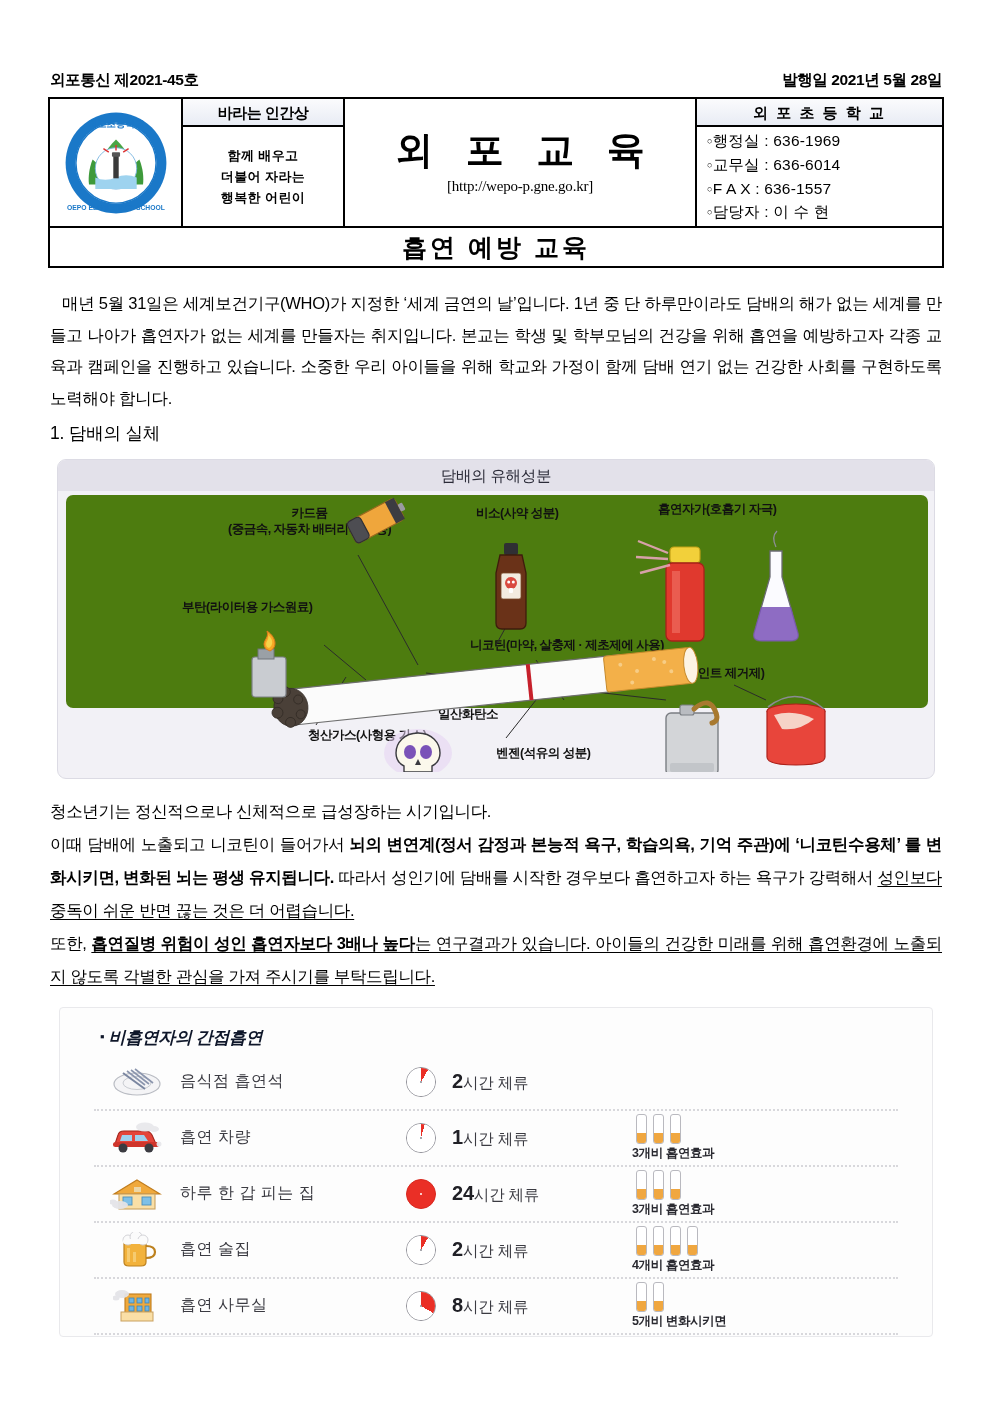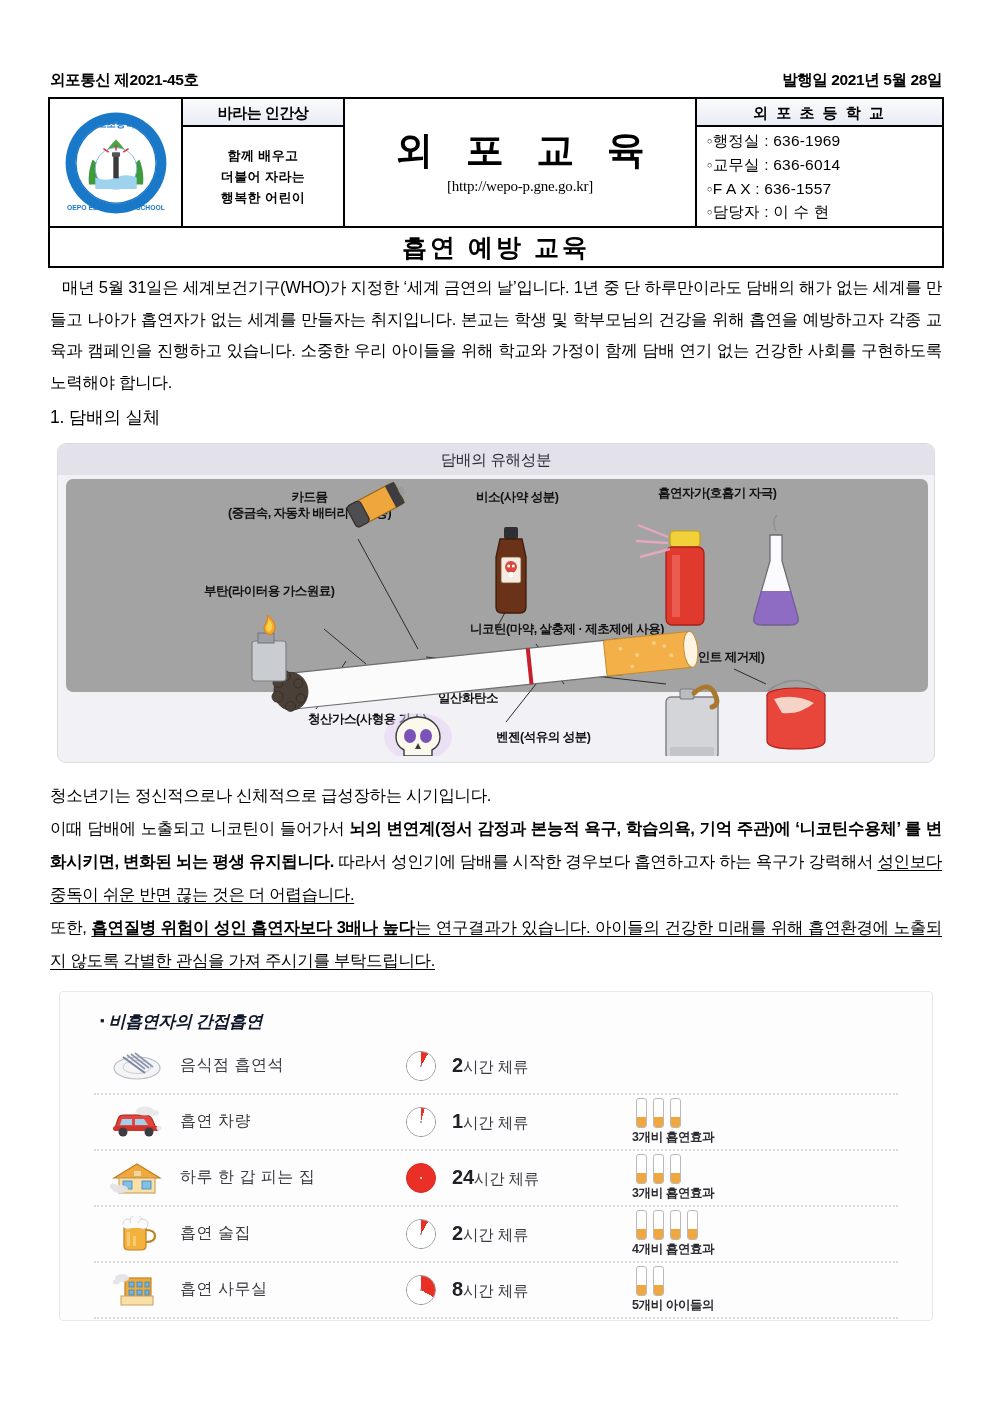--- a/index.html
+++ b/index.html
@@ -102,21 +102,21 @@
     border:2.5px solid #000;border-top:none;
     height:40px;display:flex;align-items:center;justify-content:center;
     box-sizing:border-box;
   }
   .doc-title-bar span{
     font-size:25px;font-weight:bold;letter-spacing:3px;
   }
 
   
   .intro{
-    margin-top:4px;
+    margin-top:20px;
     font-size:16.5px;line-height:1.92;letter-spacing:-0.3px;
     text-align:justify;
     padding:0 2px;
   }
   .intro .ind{padding-left:12px;}
   .sec-head{
     margin-top:6px;padding-left:2px;
     font-size:17.5px;letter-spacing:-0.2px;
   }
 
@@ -134,21 +134,21 @@
   .fig1-head{
     height:31px;line-height:31px;text-align:center;
     background:#e3e1ea;
     font-size:15.5px;font-weight:normal;color:#2b2b38;
     letter-spacing:-0.3px;
     border-radius:8px 8px 0 0;
   }
   .fig1-canvas{
     position:absolute;left:8px;top:35px;
     width:862px;height:213px;
-    background:#a3a3a3;border-radius:7px;
+    background:#4d7c0f;border-radius:7px;
   }
   .f1lab{
     position:absolute;font-size:12.5px;font-weight:bold;
     letter-spacing:-0.5px;color:#111;white-space:nowrap;line-height:1.34;
   }
 
   
   .mid{
     margin-top:16px;padding:0 2px;
     font-size:16.5px;line-height:2.0;letter-spacing:-0.35px;
@@ -286,21 +286,21 @@
   <div class="fig1">
     <div class="fig1-head">담배의 유해성분</div>
     <div class="fig1-canvas">
 
       <div class="f1lab" style="left:162px;top:10px;text-align:center;">
         <span>카드뮴</span><br>
         <span>(중금속, 자동차 배터리에 사용)</span>
       </div>
       <div class="f1lab" style="left:410px;top:10px;">비소(사약 성분)</div>
       <div class="f1lab" style="left:592px;top:6px;">흡연자가(호흡기 자극)</div>
-      <div class="f1lab" style="left:138px;top:104px;">부탄(라이터용 가스원료)</div>
+      <div class="f1lab" style="left:116px;top:104px;">부탄(라이터용 가스원료)</div>
       <div class="f1lab" style="left:404px;top:142px;">니코틴(마약, 살충제 · 제초제에 사용)</div>
       <div class="f1lab" style="left:580px;top:170px;">아세톤(페인트 제거제)</div>
       <div class="f1lab" style="left:372px;top:211px;">일산화탄소</div>
       <div class="f1lab" style="left:242px;top:232px;">청산가스(사형용 가스)</div>
       <div class="f1lab" style="left:430px;top:250px;">벤젠(석유의 성분)</div>
 
       <svg width="862" height="277" viewBox="0 0 862 277" style="position:absolute;left:0;top:0;">
 
         <g stroke="#2b2b2b" stroke-width="1" fill="none">
           <line x1="292" y1="60" x2="352" y2="170"></line>
@@ -588,18 +588,18 @@
         </div>
       </div>
       <div class="cell-dur">
         <span class="num">8</span><span>시간 체류</span>
       </div>
       <div class="cell-cigs">
         <div class="cig-stack">
           <div class="cig"></div>
             <div class="cig"></div>
         </div>
-        <div class="cig-eff">5개비 아이들의</div>
+        <div class="cig-eff">5개비 변화시키면</div>
       </div>
     </div>
 
   </div>
 </div>
 
 </body></html>

